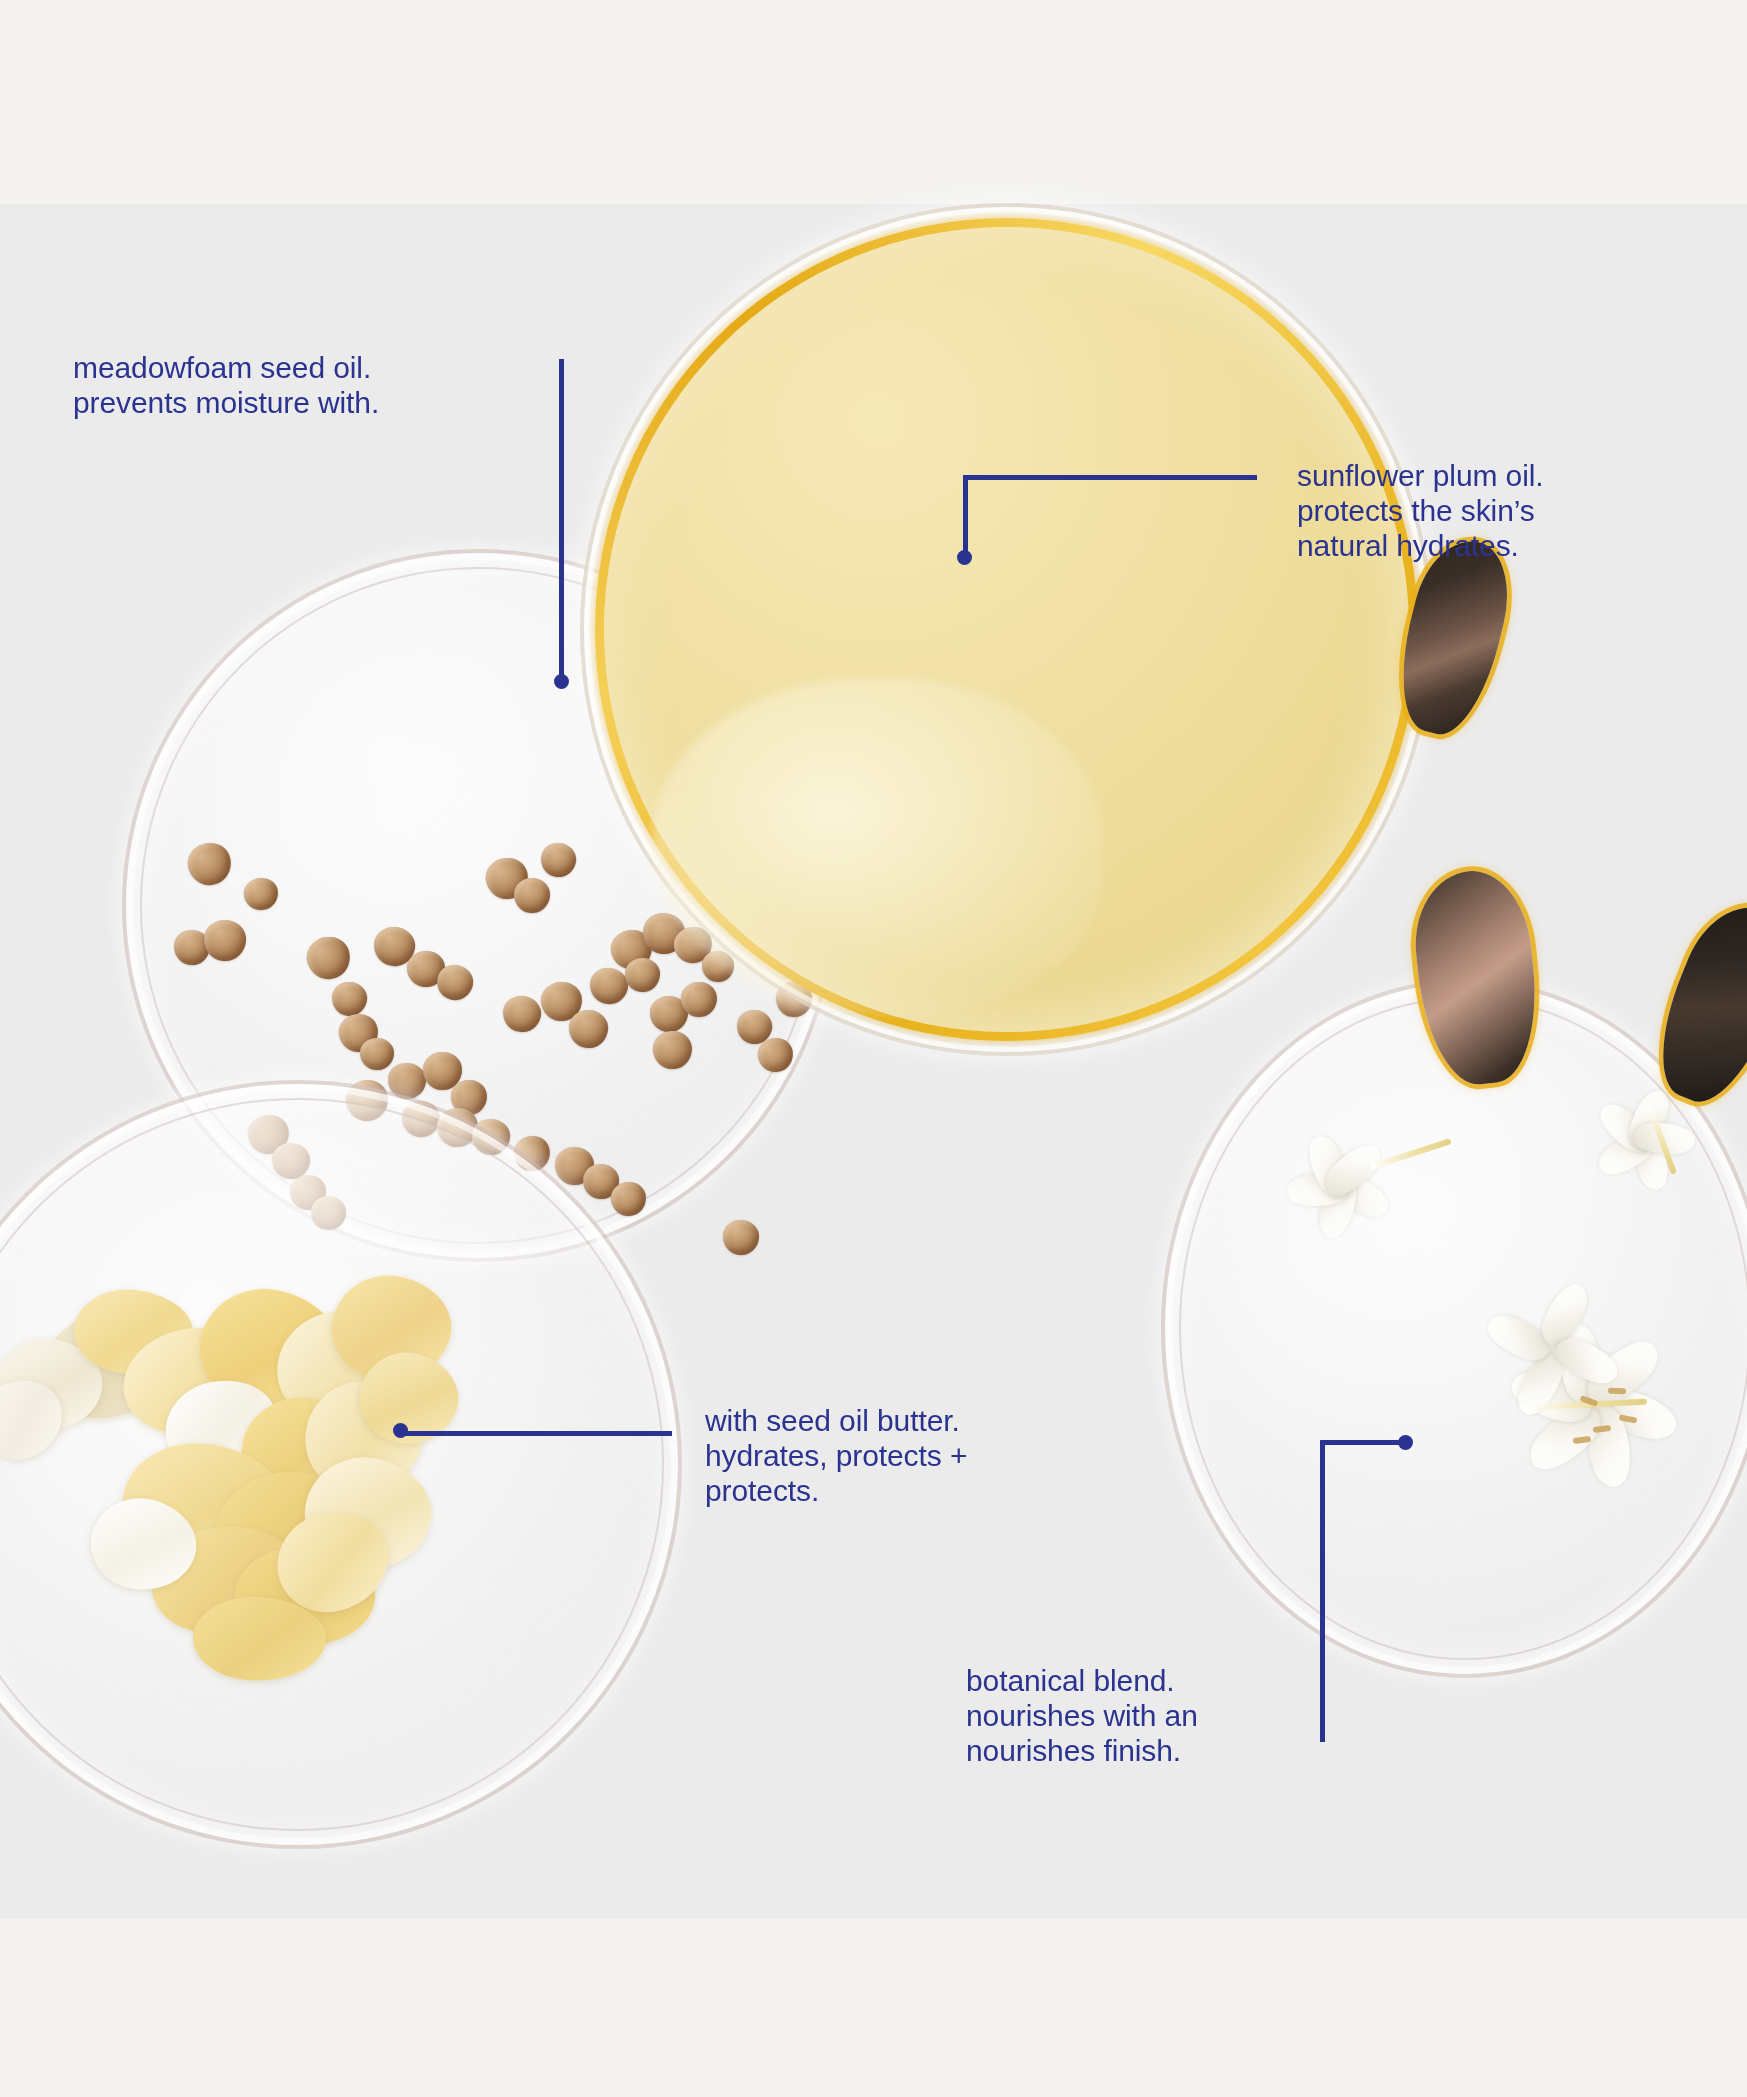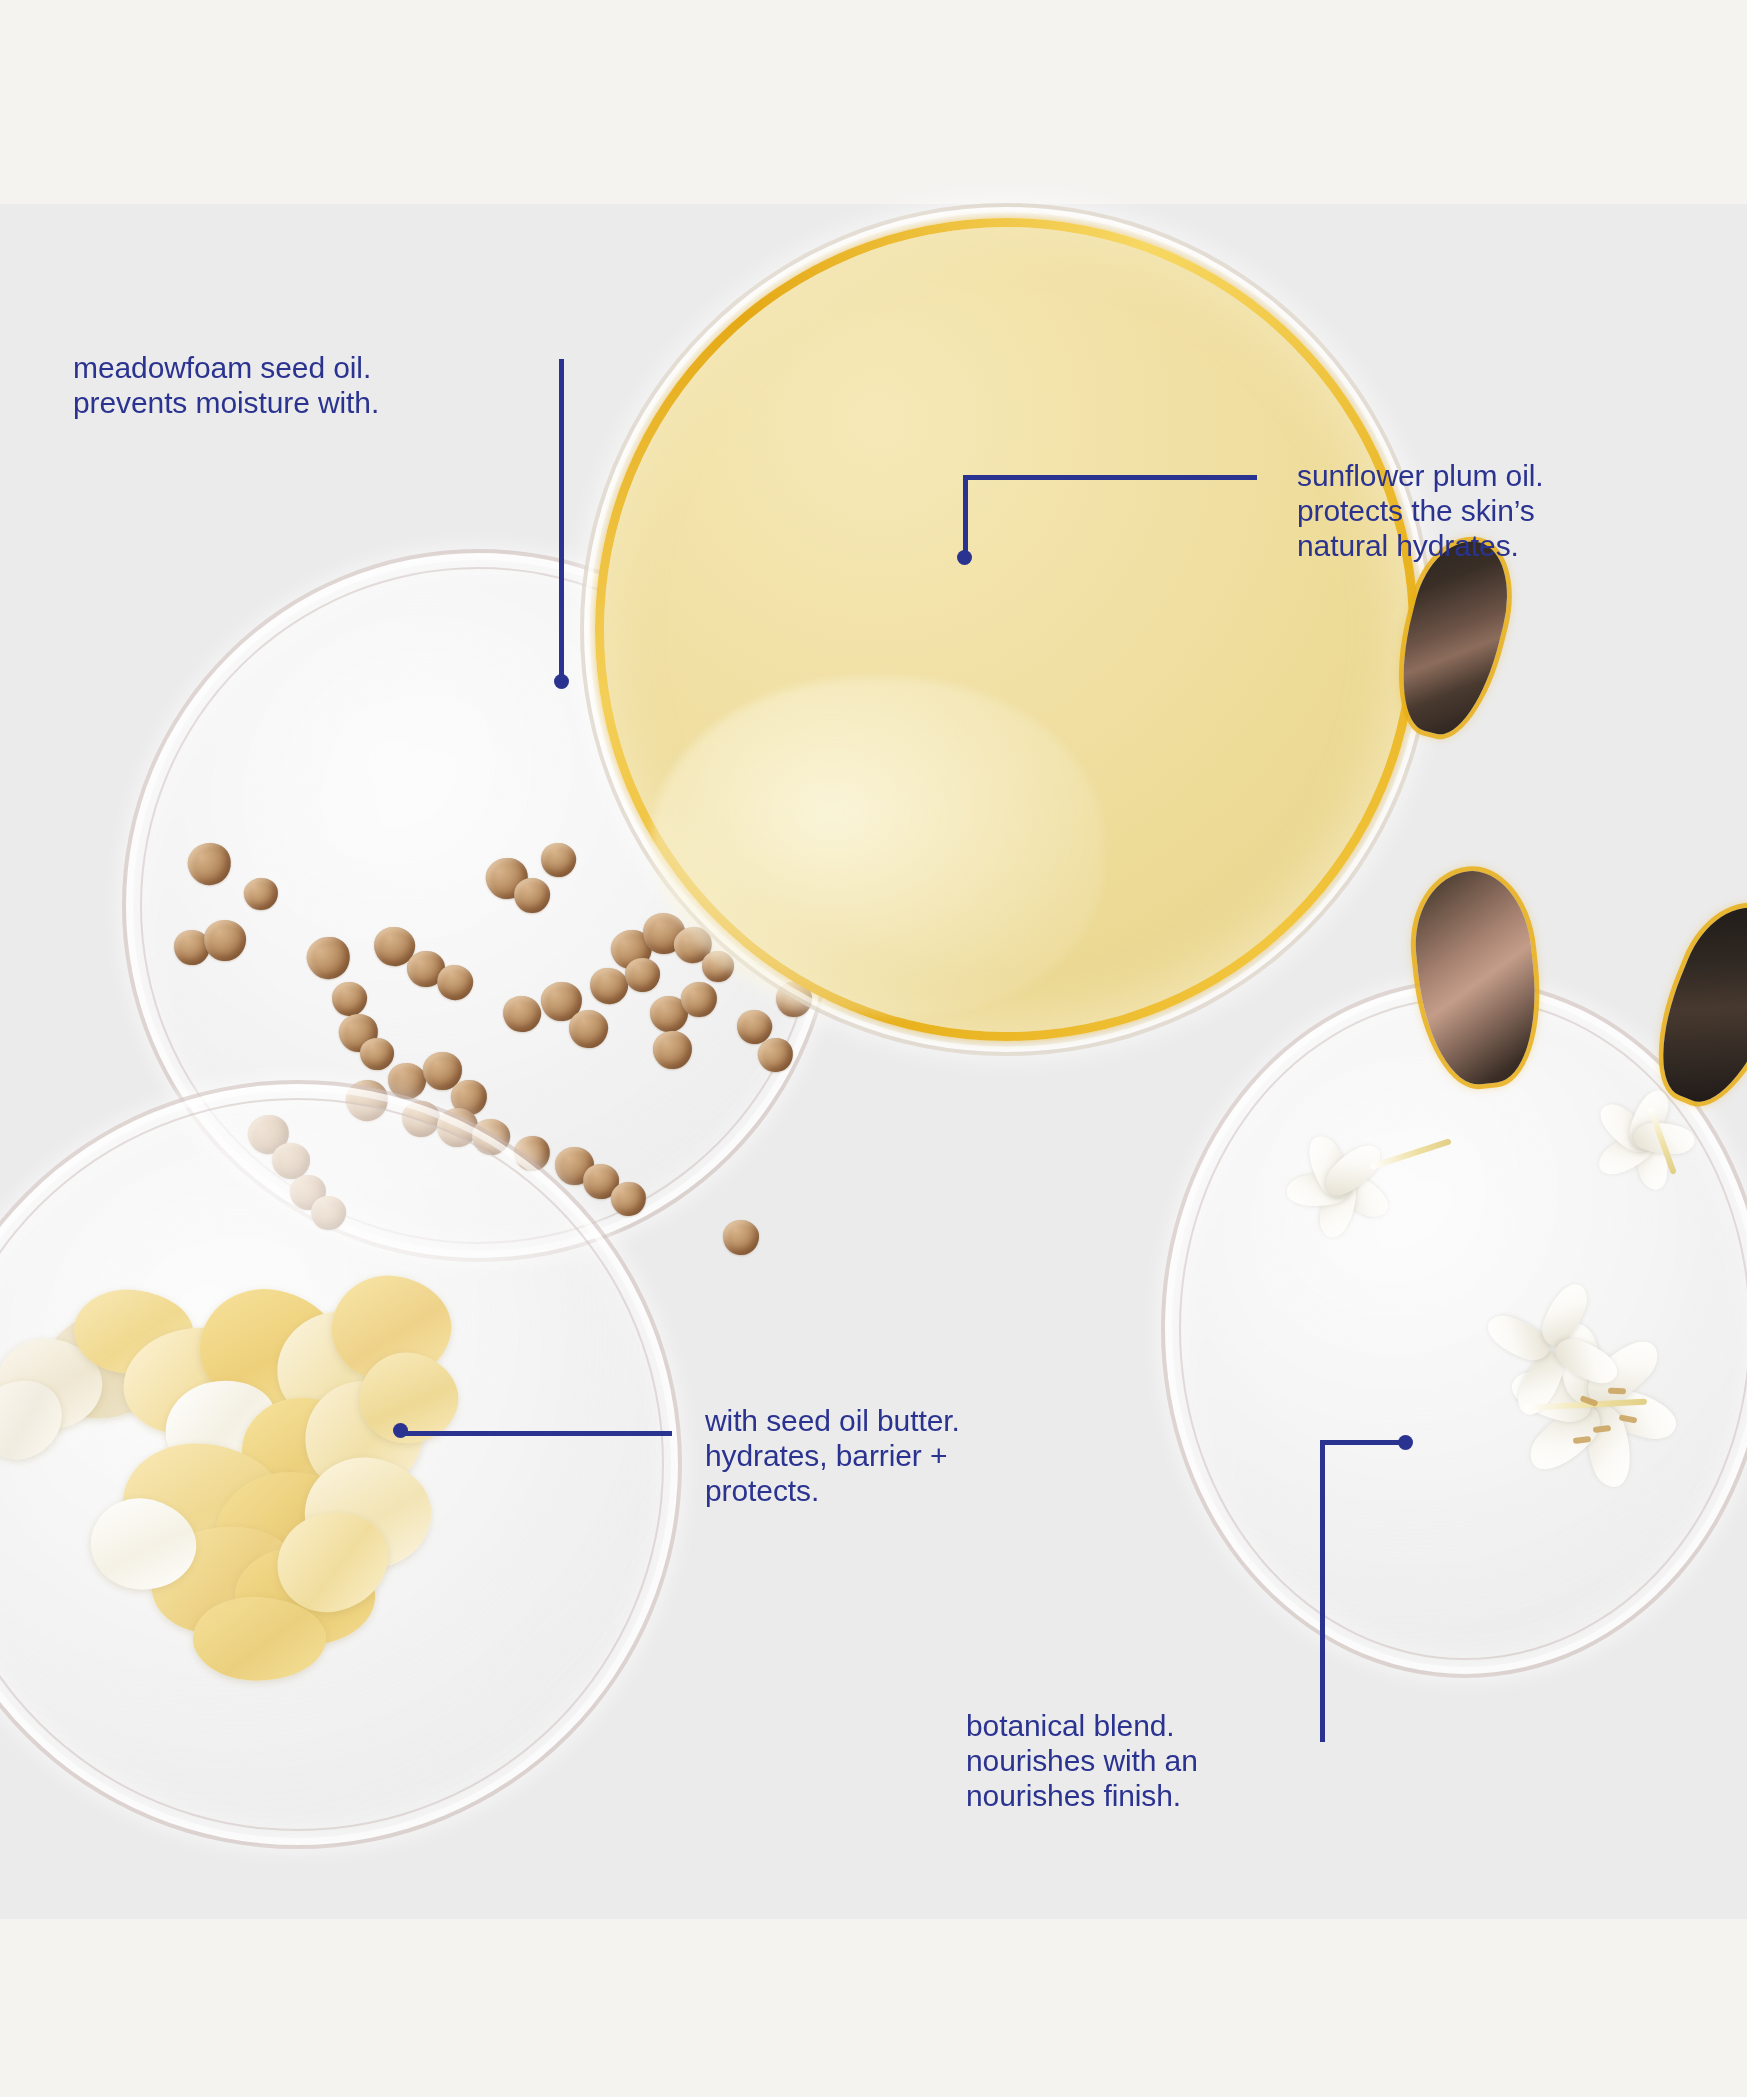--- a/index.html
+++ b/index.html
@@ -250,27 +250,27 @@
   <div class="label" id="lbl-sunflower" style="left:1297px;top:458px;">
     <span class="t">sunflower plum oil.</span>
     <span class="s">protects the skin’s</span>
     <span class="s">natural hydrates.</span>
   </div>
 
   <div class="line h" style="left:399px;top:1431px;width:273px;"></div>
   <div class="dot" style="left:393px;top:1423px;"></div>
   <div class="label" id="lbl-plum" style="left:705px;top:1403px;">
     <span class="t">with seed oil butter.</span>
-    <span class="s">hydrates, barrier +</span>
+    <span class="s">hydrates, protects +</span>
     <span class="s">protects.</span>
   </div>
 
   <div class="line h" style="left:1320px;top:1440px;width:85px;"></div>
   <div class="line v" style="left:1320px;top:1440px;height:302px;"></div>
   <div class="dot" style="left:1398px;top:1435px;"></div>
-  <div class="label" id="lbl-botanical" style="left:966px;top:1708px;">
+  <div class="label" id="lbl-botanical" style="left:966px;top:1663px;">
     <span class="t">botanical blend.</span>
     <span class="s">nourishes with an</span>
     <span class="s">nourishes finish.</span>
   </div>
 
 </div>
 
 
 </body></html>

